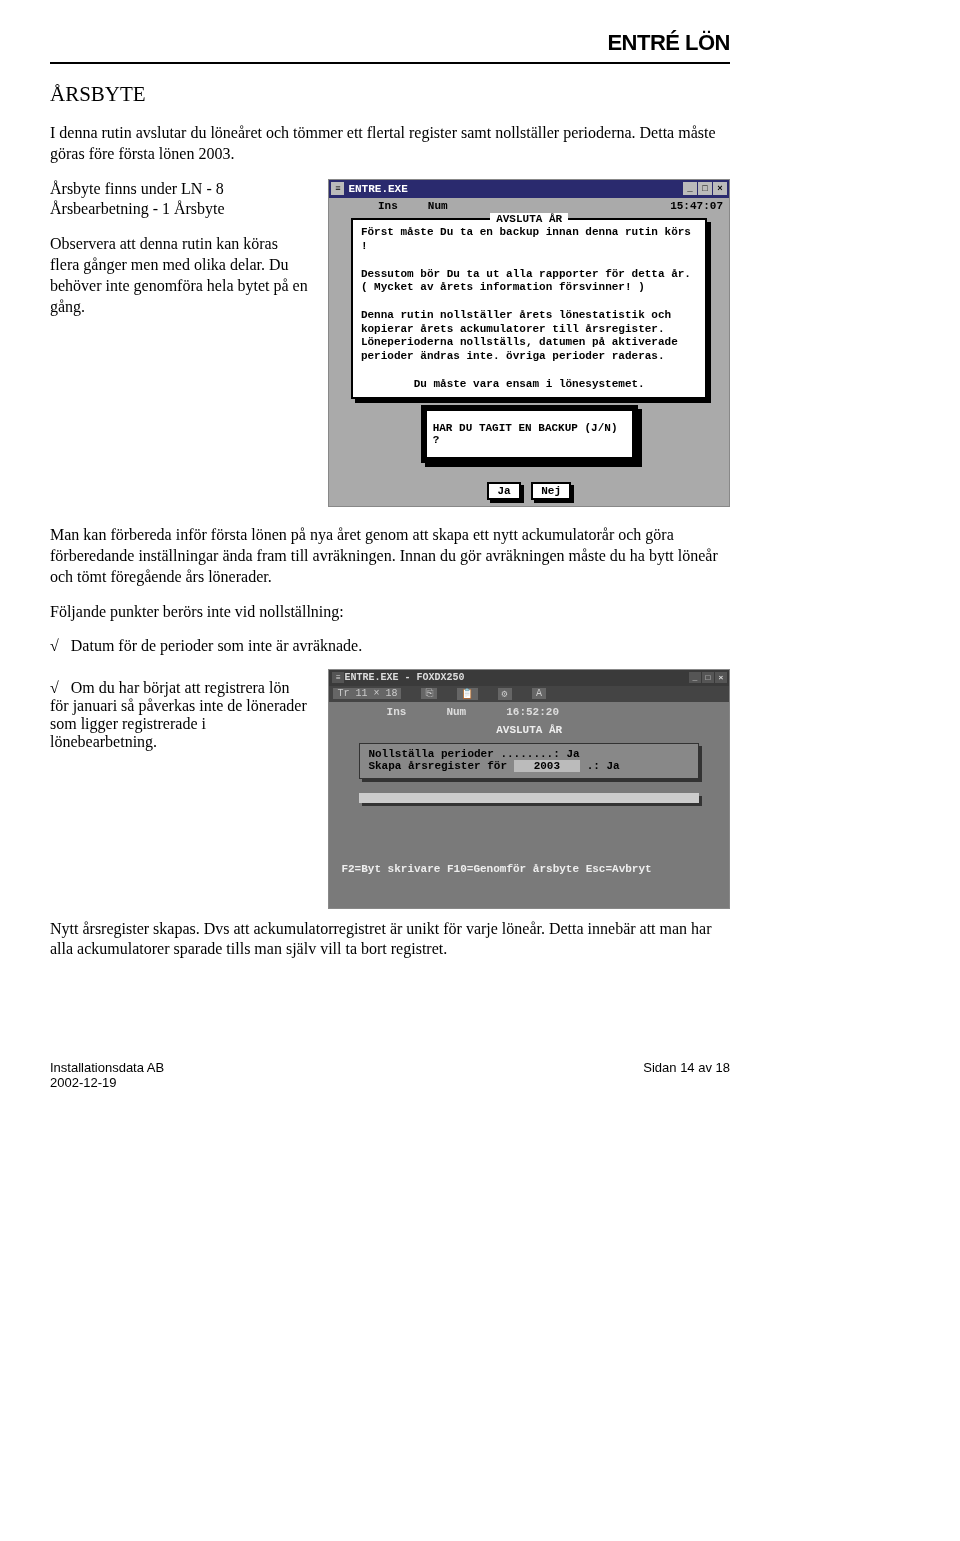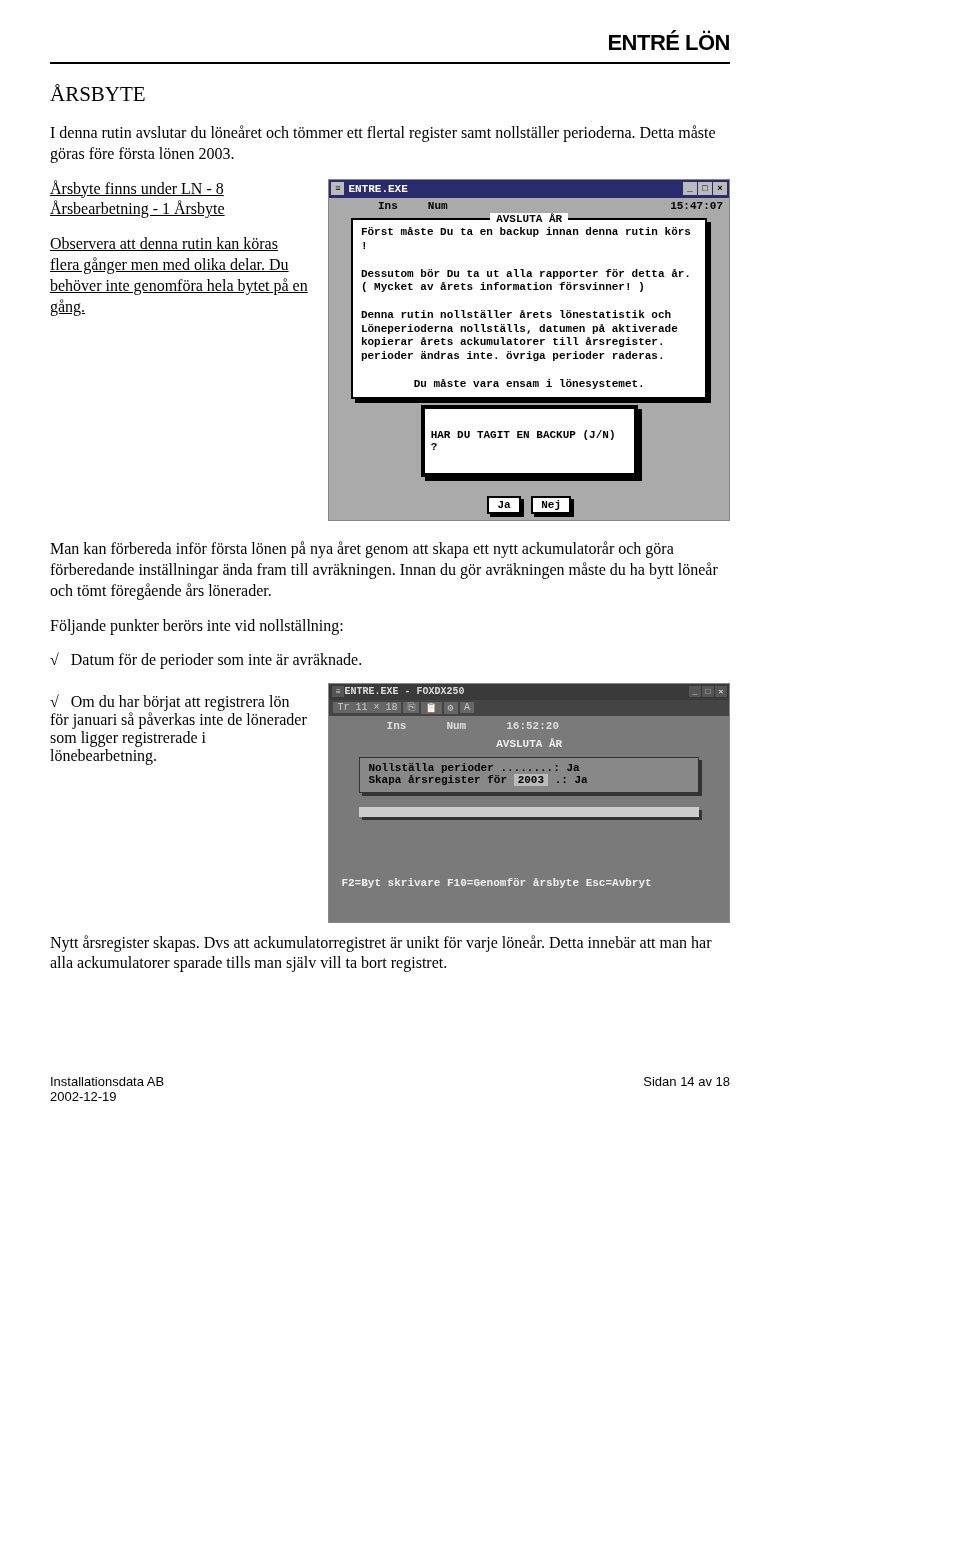--- a/index.html
+++ b/index.html
@@ -32,21 +32,21 @@
     font-size: 21px;
     margin-bottom: 16px;
   }
   p { margin: 0 0 14px 0; line-height: 1.3; }
   .two-col {
     display: flex;
     gap: 20px;
     align-items: flex-start;
     margin-bottom: 18px;
   }
-  .two-col .left { flex: 0 0 38%; text-decoration: underline; }
+  .two-col .left { flex: 0 0 38%; }
   .two-col .right { flex: 1; }
   
   .doswin {
     border: 1px solid #888;
     background: #aaa;
     font-family: "Courier New", monospace;
     font-size: 11px;
     color: #000;
   }
   .doswin .titlebar {
@@ -95,23 +95,23 @@
     font-size: 11px;
   }
   .panel .panel-title {
     text-align: center;
     margin-top: -13px;
   }
   .panel .panel-title span {
     background:#fff; padding: 0 6px;
   }
   .smallpanel {
-    border: 4px solid #000000;
+    border: 6px solid #000000;
     background: #fff;
-    padding: 20px 6px;
+    padding: 11px 6px;
     margin: 6px auto 4px auto;
     width: 56%;
     box-sizing: border-box;
     font-weight: bold;
     box-shadow: 4px 4px 0 #000;
     text-align: left;
     font-size: 11px;
   }
   .btnrow {
     text-align: center;
@@ -147,21 +147,21 @@
   }
   .doswin2 .titlebar .title { flex:1; }
   .doswin2 .titlebar .btns { display:flex; gap:0; }
   .doswin2 .titlebar .btn, .doswin2 .titlebar .sysicon {
     width: 12px; height: 11px; background:#555;
     display:inline-flex; align-items:center; justify-content:center;
     font-size:8px; margin-left:1px;
   }
   .doswin2 .toolbar {
     background:#444; height:16px; color:#ccc;
-    display:flex; align-items:center; gap:2px; font-size:10px;
+    display:flex; align-items:center; gap:20px; font-size:10px;
     padding:0 4px;
   }
   .doswin2 .toolbar .tool { background:#666; padding:0 4px; }
   .doswin2 .canvas {
     background:#7a7a7a;
     padding: 2px 0 4px 0;
     min-height: 200px;
     position:relative;
   }
   .doswin2 .status2 {
@@ -176,21 +176,21 @@
   .doswin2 .dlg {
     background:#888;
     border: 1px solid #333;
     box-shadow: 3px 3px 0 #333;
     margin: 7px 30px 14px 30px;
     padding: 4px 8px 6px 8px;
     color:#000;
     font-weight:bold;
   }
   .doswin2 .dlg .val {
-    background:#bbb; color:#000; padding: 0 4px;
+    background:#bbb; color:#000; padding: 0 20px;
   }
   .doswin2 .dlg2 {
     background:#ccc;
     margin: 0 30px;
     height:10px;
     box-shadow: 3px 3px 0 #333;
   }
   .doswin2 .footer-keys {
     color:#eee; font-weight:bold; padding: 60px 12px 6px 12px;
     font-size:11px;
@@ -253,22 +253,22 @@
         </div>
         <div class="body">
           <div class="panel">
             <div class="panel-title"><span>AVSLUTA ÅR</span></div>
             <div>Först måste Du ta en backup innan denna rutin körs !</div>
             <br>
             <div>Dessutom bör Du ta ut alla rapporter för detta år.</div>
             <div>( Mycket av årets information försvinner! )</div>
             <br>
             <div>Denna rutin nollställer årets lönestatistik och</div>
+            <div>kopierar årets ackumulatorer till årsregister.</div>
             <div>Löneperioderna nollställs, datumen på aktiverade</div>
-            <div>kopierar årets ackumulatorer till årsregister.</div>
             <div>perioder ändras inte. övriga perioder raderas.</div>
             <br>
             <div style="text-align:center">Du måste vara ensam i lönesystemet.</div>
           </div>
           <div class="smallpanel">
             <span>HAR DU TAGIT EN BACKUP (J/N) ?</span>
           </div>
           <div class="btnrow">
             <span class="dosbtn">Ja</span>
             <span class="dosbtn">Nej</span>

